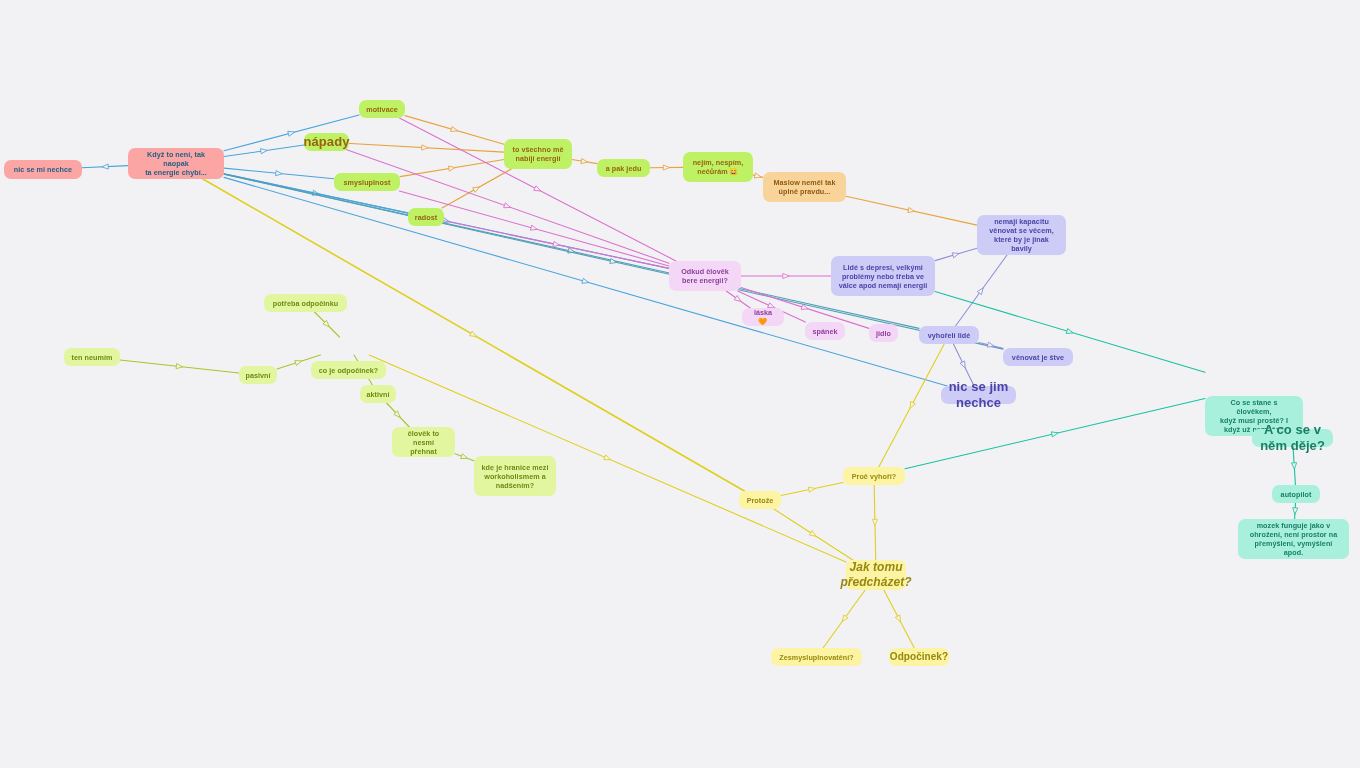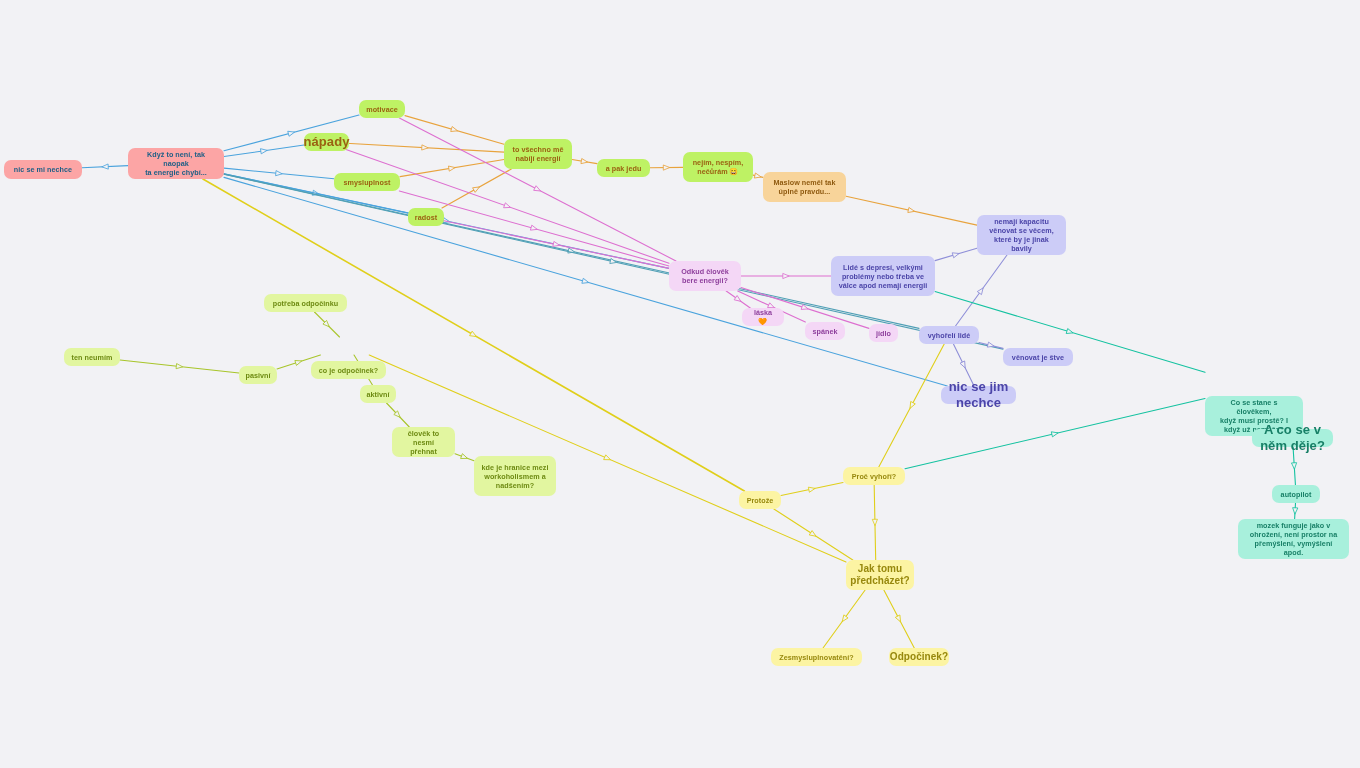--- a/index.html
+++ b/index.html
@@ -287,18 +287,18 @@
       <div class="node c-lime" style="left: 239px; top: 366px; width: 38px; height: 18px; font-size: 7.2px;">pasivní</div>
       <div class="node c-lime" style="left: 311px; top: 337px; width: 75px; height: 18px; font-size: 7.2px; margin-top: 24px;">co je odpočinek?</div>
       <div class="node c-lime" style="left: 360px; top: 385px; width: 36px; height: 18px; font-size: 7.2px;">aktivní</div>
       <div class="node c-lime" style="left: 392px; top: 427px; width: 63px; height: 30px; font-size: 7.2px;">člověk to
 nesmí přehnat</div>
       <div class="node c-lime" style="left: 474px; top: 456px; width: 82px; height: 40px; font-size: 7.2px;">kde je hranice mezi
 workoholismem a
 nadšením?</div>
       <div class="node c-yellow" style="left: 843px; top: 467px; width: 62px; height: 18px; font-size: 7.2px;">Proč vyhoří?</div>
       <div class="node c-yellow" style="left: 739px; top: 491px; width: 42px; height: 18px; font-size: 7.2px;">Protože</div>
-      <div class="node c-yellow" style="left: 846px; top: 560px; width: 68px; height: 30px; font-size: 10px;">Jak tomu
+      <div class="node c-yellow" style="left: 846px; top: 560px; width: 60px; height: 30px; font-size: 12px; font-style: italic;">Jak tomu
 předcházet?</div>
       <div class="node c-yellow" style="left: 771px; top: 648px; width: 91px; height: 18px; font-size: 7.2px;">Zesmysluplnovatění?</div>
       <div class="node c-yellow" style="left: 889px; top: 648px; width: 60px; height: 18px; font-size: 10px;">Odpočinek?</div>
     </div>
 </div>
 
 </body></html>

